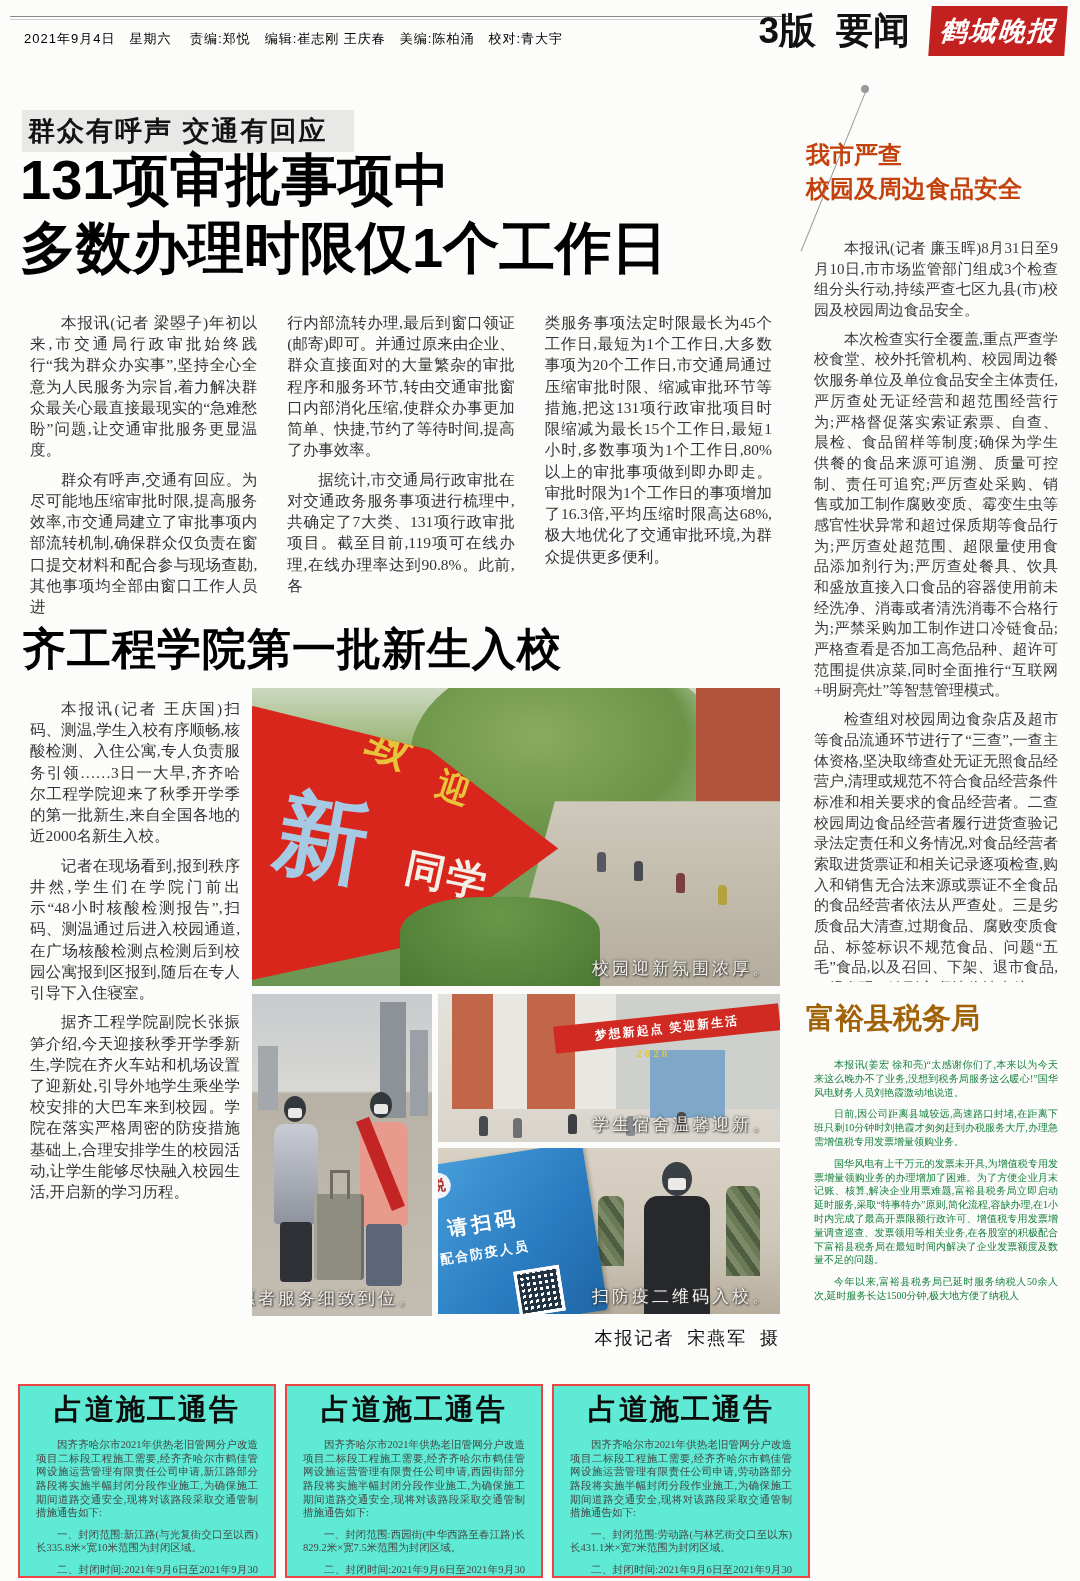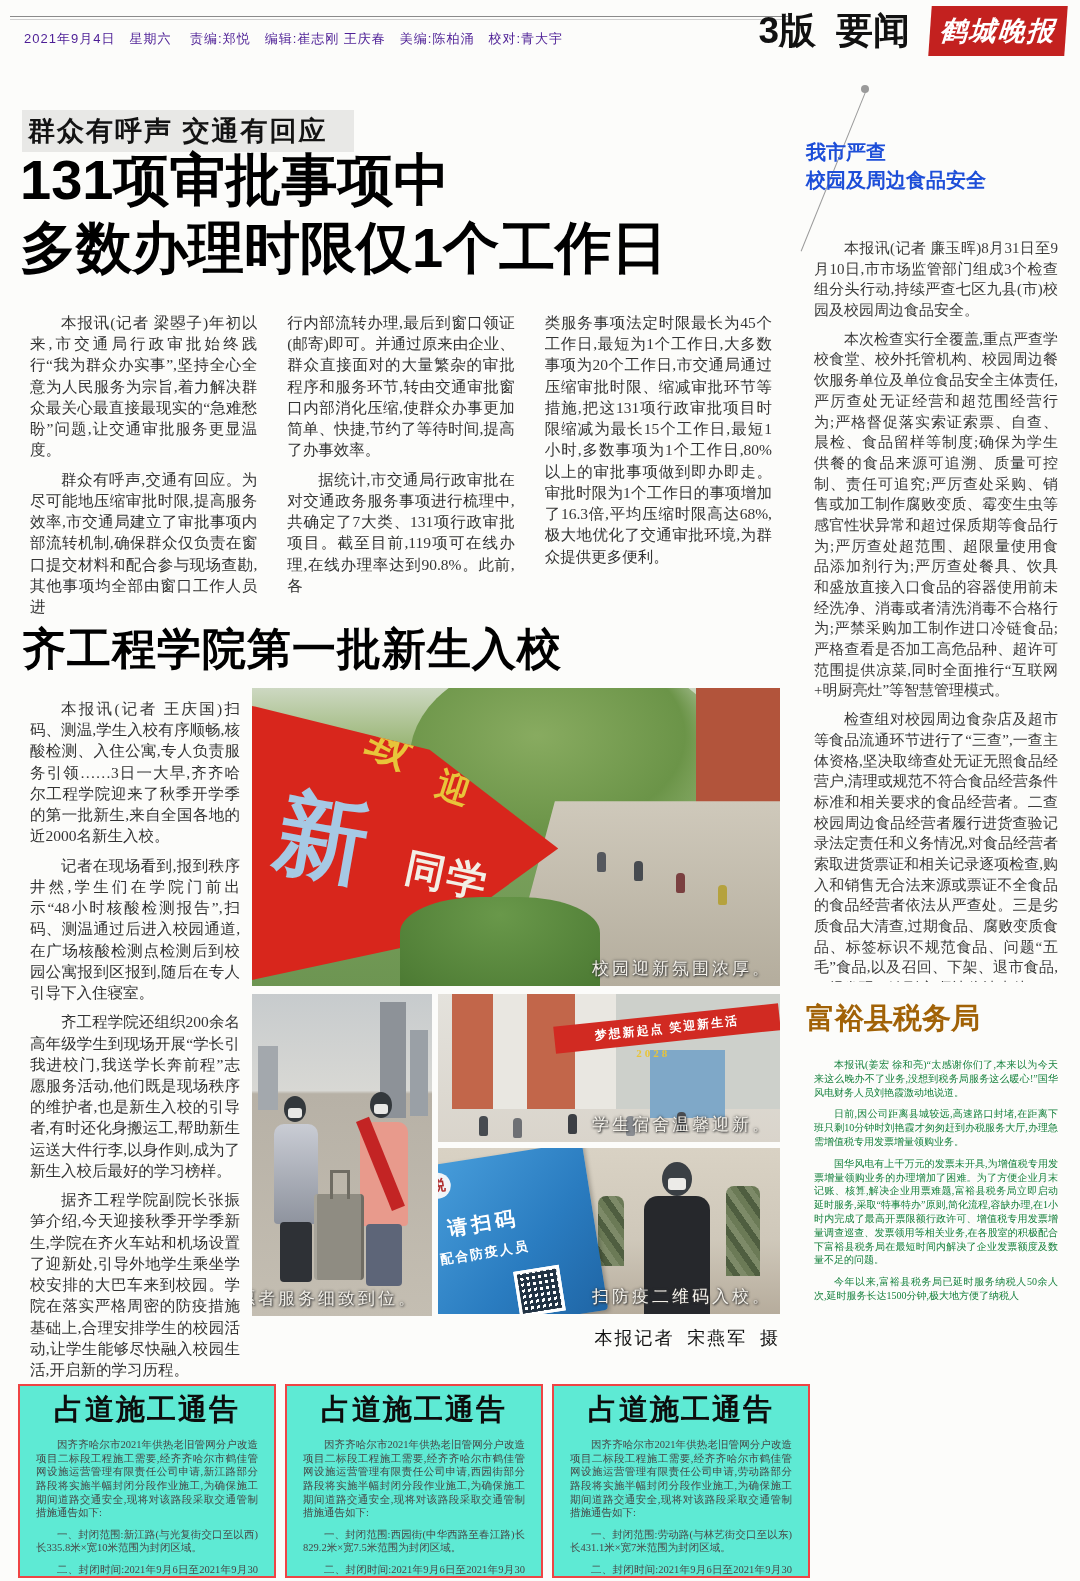--- a/index.html
+++ b/index.html
@@ -6,21 +6,21 @@
   .page{position:relative;width:1080px;height:1581px;background:#fcfcfa;margin:0 auto;
         font-family:"Liberation Serif","DejaVu Serif",serif;color:#2e2e2e;overflow:hidden;}
   .sans{font-family:"Liberation Sans","DejaVu Sans",sans-serif;}
   .clip{overflow:hidden;}
   .jt{text-align:justify;}
   p{margin:8px;}
   .ind{text-indent:2em;}
   
   .hdr-rule{position:absolute;left:10px;top:16px;width:778px;height:1px;background:#8a8a8a;}
   .hdr-rule2{position:absolute;left:10px;top:19px;width:778px;height:1px;background:#cfcfcf;}
-  .dateline{position:absolute;left:24px;top:30px;font-size:13px;color:#4c1d95;letter-spacing:1px;}
+  .dateline{position:absolute;left:24px;top:30px;font-size:13px;color:#000000;letter-spacing:1px;}
   .hdr-right{position:absolute;right:14px;top:6px;display:flex;align-items:center;gap:20px;}
   .pageno{font-size:37px;color:#111;font-weight:600;}
   .sect{font-size:37px;color:#111;font-weight:800;}
   .masthead{background:#c3211f;color:#fff;padding:5px 10px;height:40px;display:flex;align-items:center;
             font-style:italic;font-weight:700;font-size:27px;letter-spacing:2px;transform:skewX(-4deg);}
   .diag{position:absolute;left:866px;top:92px;width:172px;height:1px;background:#9a9a9a;
         transform:rotate(112deg);transform-origin:0 0;}
   .diag-dot{position:absolute;left:861px;top:85px;width:8px;height:8px;border-radius:50%;background:#9a9a9a;}
   
   .kicker{position:absolute;left:22px;top:110px;background:#e8e8e6;color:#131313;
@@ -85,21 +85,21 @@
        background:repeating-linear-gradient(55deg,#6b7a56 0 6px,#4f5e40 6px 12px,#7d8a68 12px 18px);}
   .credit{position:absolute;left:438px;top:1326px;width:342px;text-align:right;font-size:18px;color:#111;
        font-family:Liberation Mono, monospace;letter-spacing:2px;}
   
   .notices{position:absolute;left:18px;top:1384px;width:792px;height:194px;display:flex;gap:9px;}
   .notice{flex:1;border:2px solid #ef4444;background:#5eead4;padding:4px 8px 4px;overflow:hidden;}
   .notice h3{margin:0 0 2px;text-align:center;font-size:29px;font-weight:900;color:#0d0d0d;letter-spacing:2px;
        font-family:"Liberation Sans","DejaVu Sans",sans-serif;}
   .notice p{font-size:10.5px;line-height:1.3;color:#474747;}
   
-  .sb-title1{position:absolute;left:806px;top:138px;width:262px;font-size:20px;font-weight:800;color:#1d4ed8;
+  .sb-title1{position:absolute;left:806px;top:138px;width:262px;font-size:24px;font-weight:800;color:#c2410c;
        line-height:1.42;font-family:"Liberation Sans","DejaVu Sans",sans-serif;}
   .sb-body1{position:absolute;left:806px;top:230px;width:260px;height:752px;font-size:15px;line-height:1.38;color:#3a3a3a;}
   .sb-title2{position:absolute;left:806px;top:998px;width:262px;font-size:29px;font-weight:800;color:#a16207;
        line-height:1.4;font-family:"Liberation Sans","DejaVu Sans",sans-serif;}
   .sb-body2{position:absolute;left:806px;top:1050px;width:260px;height:482px;font-size:10px;line-height:1.38;color:#15803d;}
 </style>
 </head>
 <body>
 
 <div class="page">
@@ -134,21 +134,20 @@
     </div>
     <div class="lead-col jt">
       <p>类服务事项法定时限最长为45个工作日,最短为1个工作日,大多数事项为20个工作日,市交通局通过压缩审批时限、缩减审批环节等措施,把这131项行政审批项目时限缩减为最长15个工作日,最短1小时,多数事项为1个工作日,80%以上的审批事项做到即办即走。审批时限为1个工作日的事项增加了16.3倍,平均压缩时限高达68%,极大地优化了交通审批环境,为群众提供更多便利。</p>
     </div>
   </div>
 
   <div class="campus-title sans">齐工程学院第一批新生入校</div>
   <div class="campus-body jt clip">
     <p class="ind">本报讯(记者 王庆国)扫码、测温,学生入校有序顺畅,核酸检测、入住公寓,专人负责服务引领……3日一大早,齐齐哈尔工程学院迎来了秋季开学季的第一批新生,来自全国各地的近2000名新生入校。</p>
     <p class="ind">记者在现场看到,报到秩序井然,学生们在学院门前出示“48小时核酸检测报告”,扫码、测温通过后进入校园通道,在广场核酸检测点检测后到校园公寓报到区报到,随后在专人引导下入住寝室。</p>
-    <p class="ind">齐工程学院还组织200余名高年级学生到现场开展“学长引我进校门,我送学长奔前程”志愿服务活动,他们既是现场秩序的维护者,也是新生入校的引导者,有时还化身搬运工,帮助新生运送大件行李,以身作则,成为了新生入校后最好的学习榜样。</p>
     <p class="ind">据齐工程学院副院长张振笋介绍,今天迎接秋季开学季新生,学院在齐火车站和机场设置了迎新处,引导外地学生乘坐学校安排的大巴车来到校园。学院在落实严格周密的防疫措施基础上,合理安排学生的校园活动,让学生能够尽快融入校园生活,开启新的学习历程。</p>
   </div>
 
   <div class="ph phA">
     <div class="foliage"></div>
     <div class="building"></div>
     <div class="path"></div>
     <div class="sil" style="right:26%;top:58%;"></div>
     <div class="sil" style="right:18%;top:62%;background:#7a4040;"></div>
     <div class="sil" style="right:10%;top:66%;background:#b5a23e;"></div>

